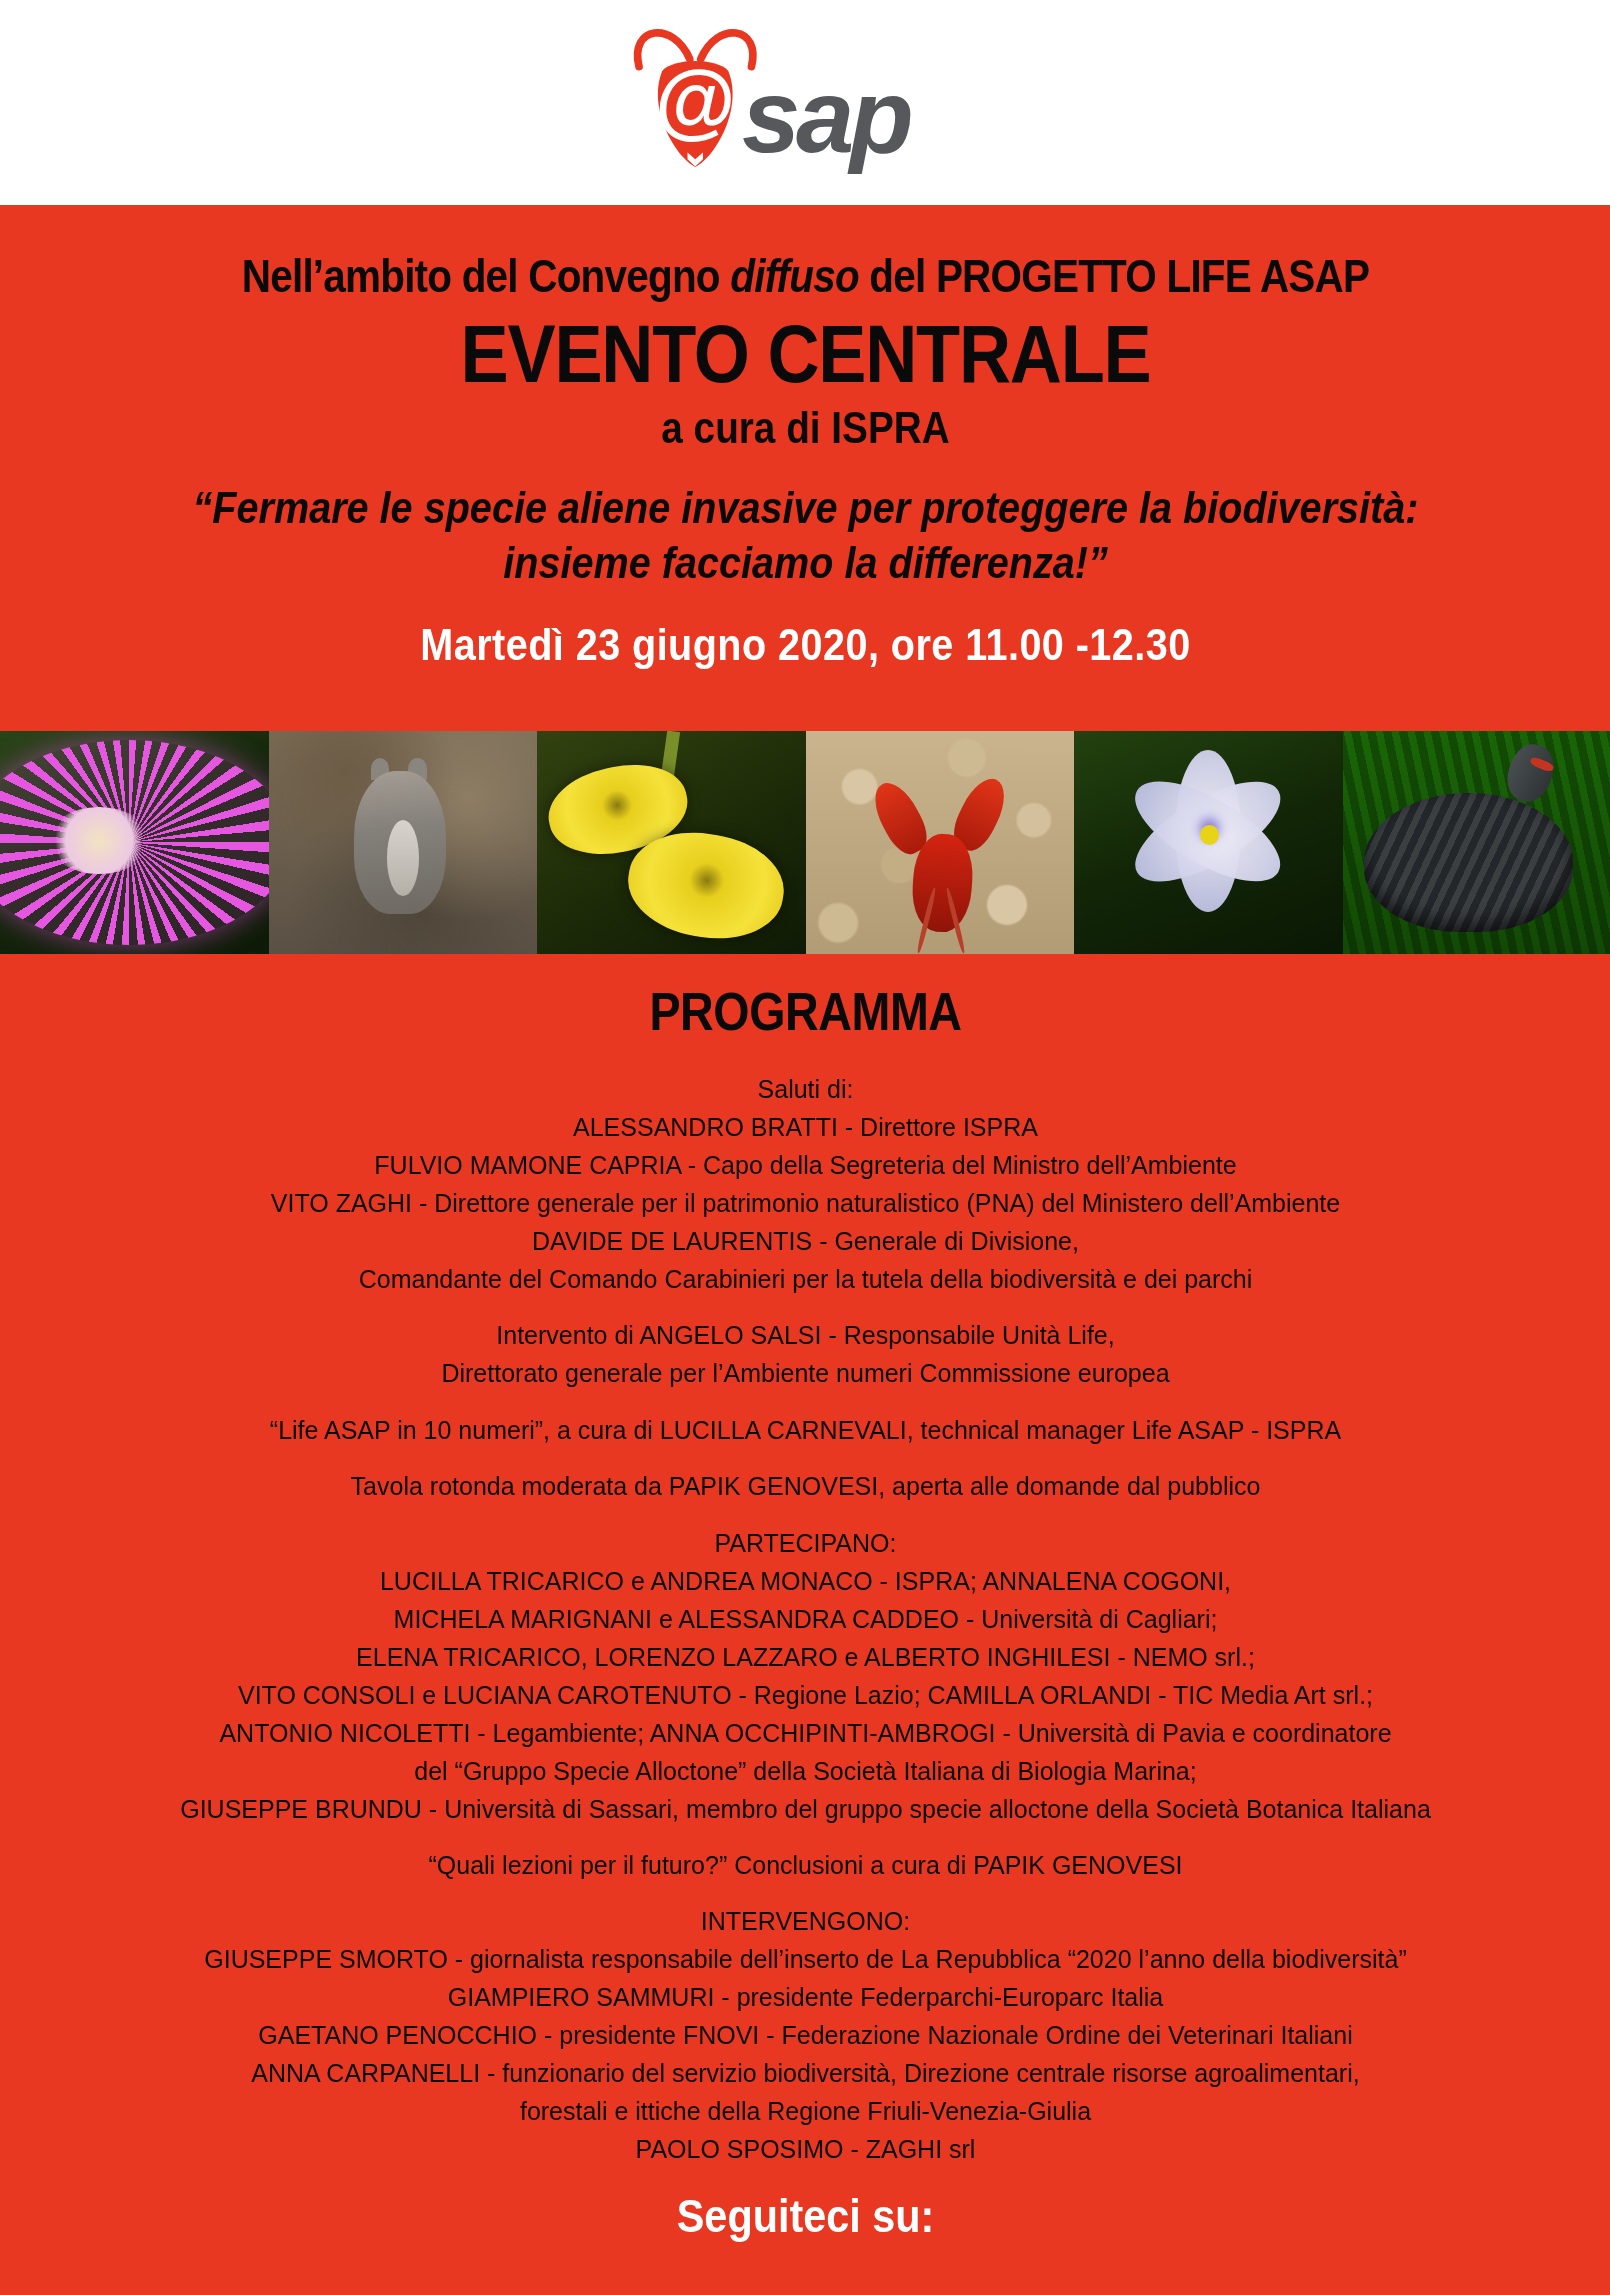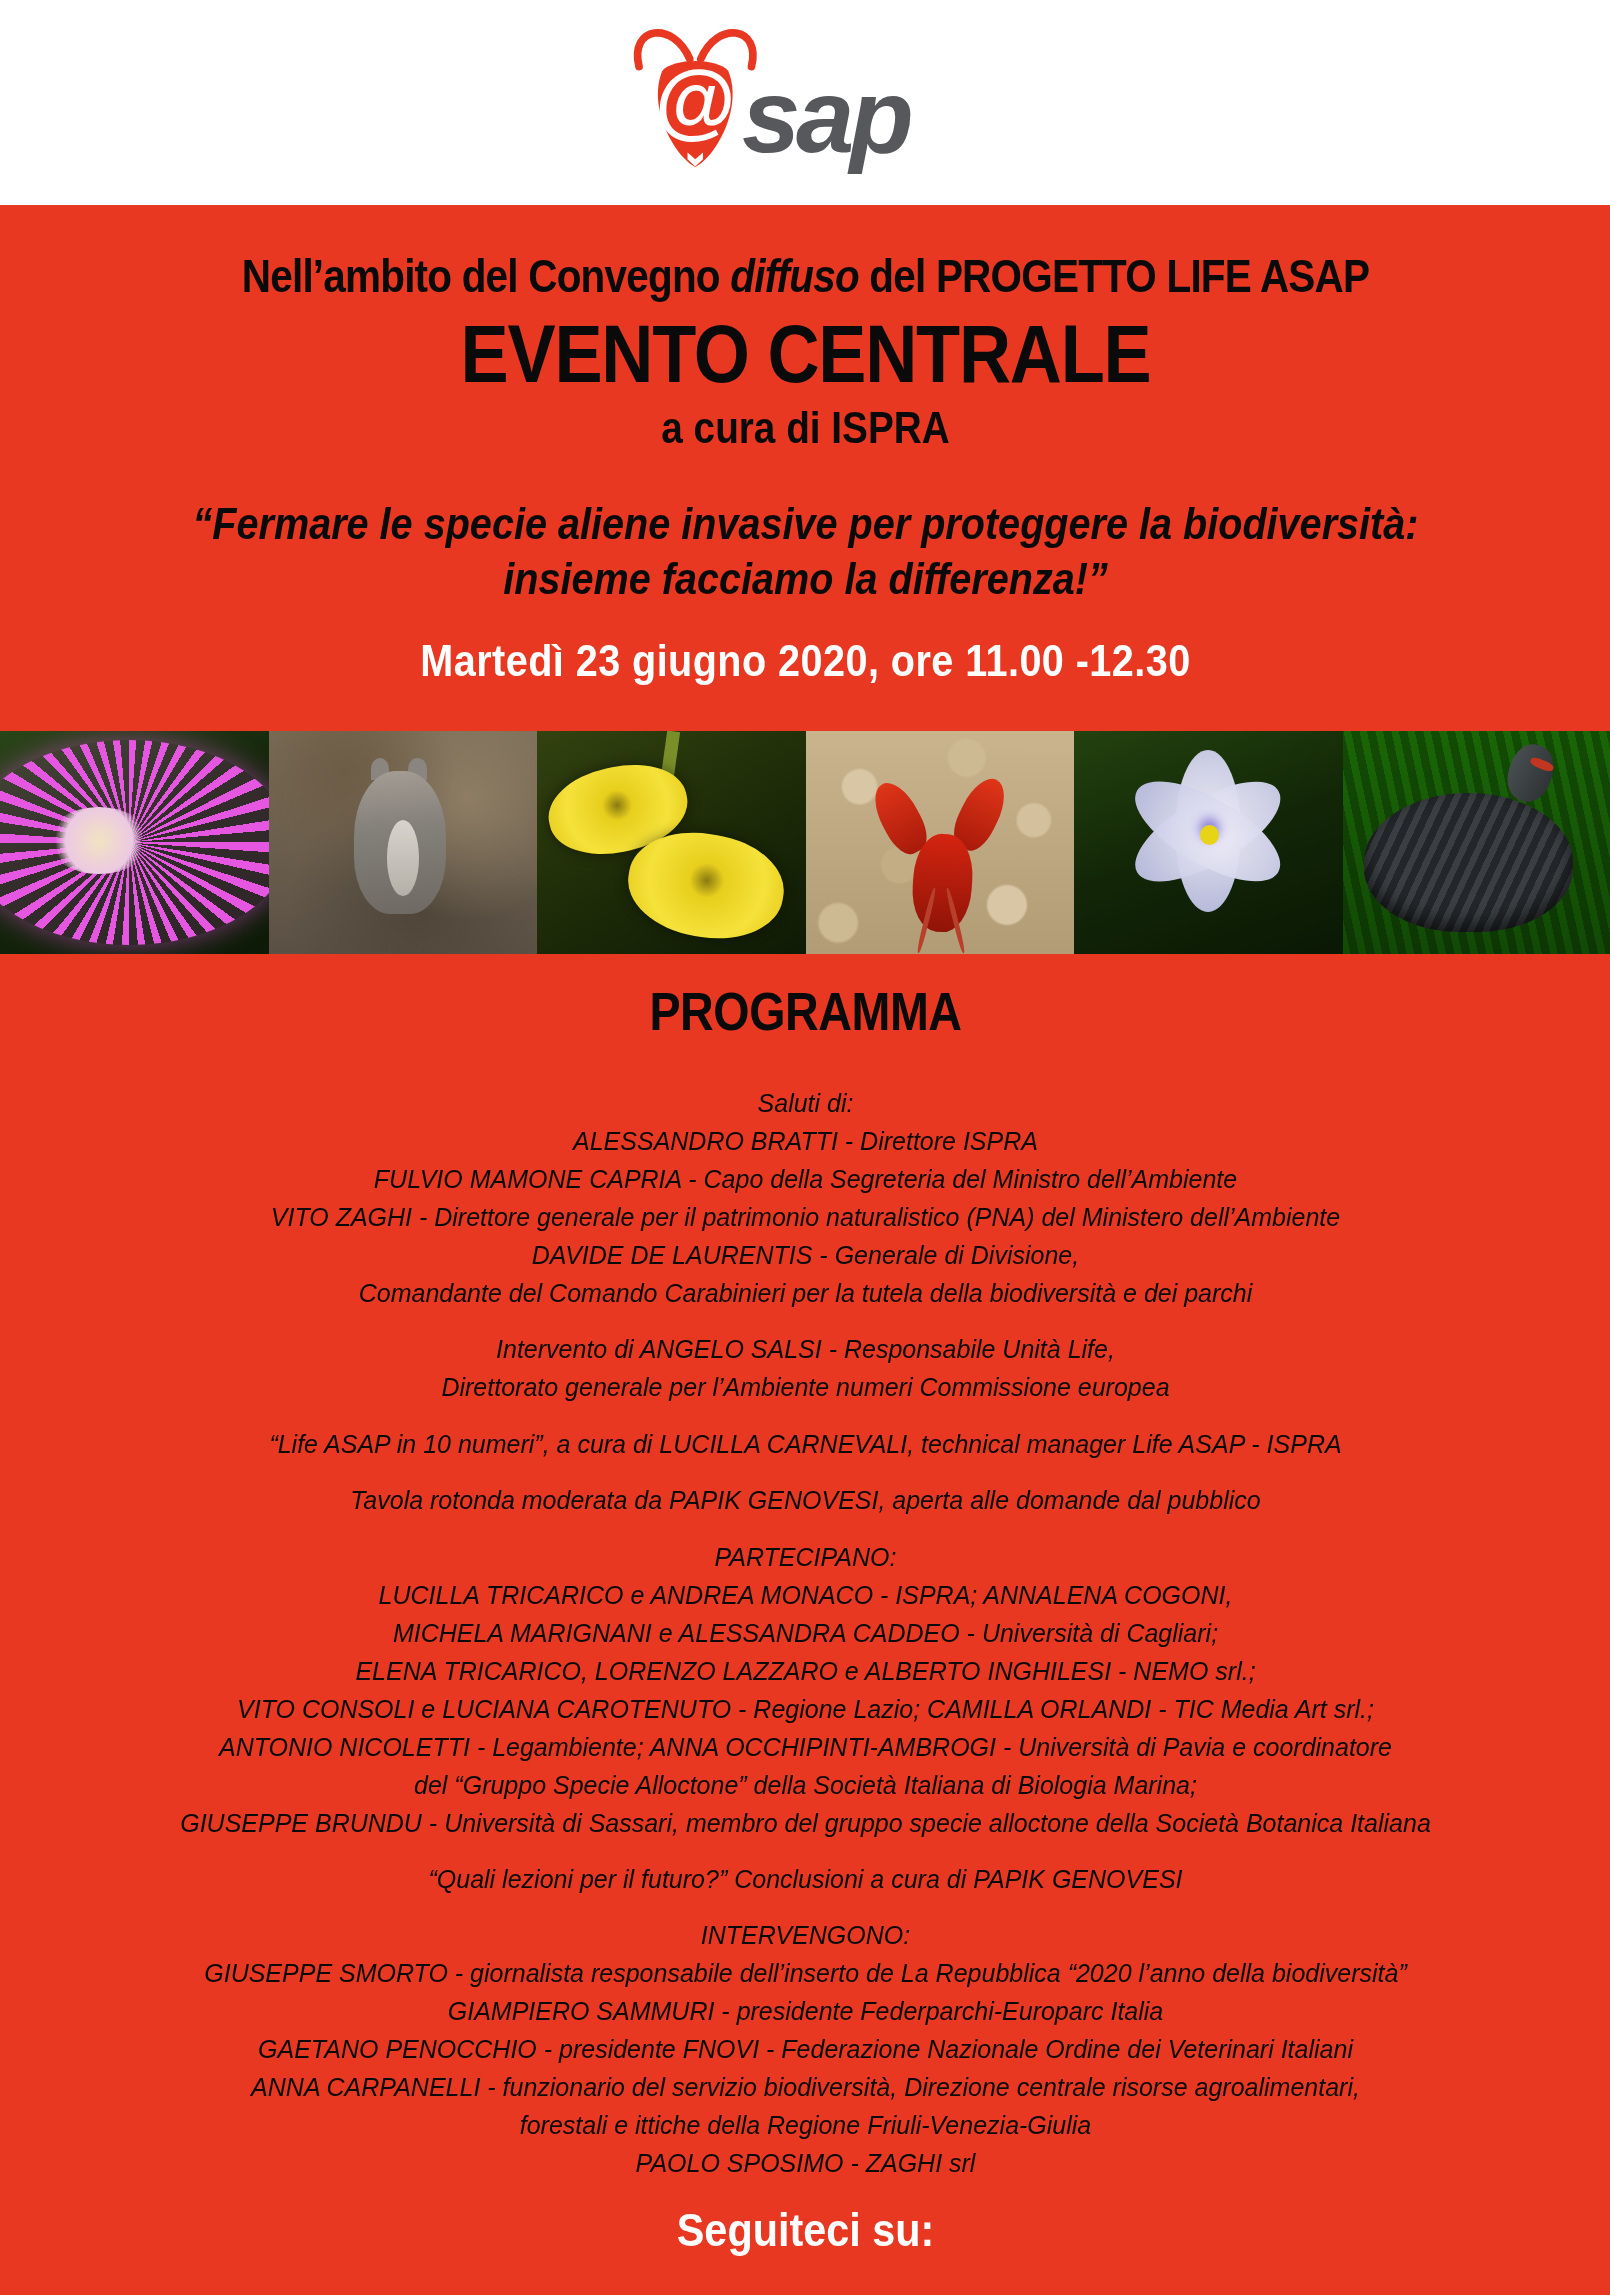--- a/index.html
+++ b/index.html
@@ -14,21 +14,21 @@
 
   
   .header{height:205px;display:flex;align-items:center;justify-content:center;background:#fff;}
 
   
   .band1{height:526px;background:var(--red);overflow:hidden;}
   .kicker{margin-top:44px;font-size:46px;font-weight:bold;color:var(--ink);letter-spacing:-0.9px;white-space:nowrap;}
   .kicker .em{font-style:italic;}
   .main-title{margin-top:3.7px;font-size:82px;font-weight:bold;color:var(--ink);letter-spacing:-1.4px;}
   .sub-title{margin-top:2.8px;font-size:44px;font-weight:bold;color:var(--ink);}
-  .quote{margin-top:43px;font-size:45px;line-height:55px;font-weight:bold;font-style:italic;color:var(--ink);white-space:nowrap;}
+  .quote{margin-top:27px;font-size:45px;line-height:55px;font-weight:bold;font-style:italic;color:var(--ink);white-space:nowrap;}
   .date-line{margin-top:28.5px;font-size:45px;font-weight:bold;color:#fff;letter-spacing:0.5px;}
 
   
   .photo-strip{height:223px;display:flex;}
   .photo{flex:1;position:relative;overflow:hidden;}
   
   .ph1{background:linear-gradient(155deg,#2a4618 0%,#15260c 45%,#0d1a07 100%);}
   .ph1 .burst{position:absolute;left:-12%;top:4%;width:120%;height:92%;border-radius:50%;
     background:repeating-conic-gradient(#e557e0 0deg 4deg,rgba(229,87,224,.15) 4deg 9deg);
     box-shadow:0 0 27.5px rgba(229,87,224,.5);}
@@ -79,21 +79,21 @@
   .ph6{background:repeating-linear-gradient(78deg,#3f7a22 0 7.3px,#2c5a14 7.3px 15.6px),linear-gradient(#356b1c,#244c10);background-blend-mode:overlay;}
   .ph6 .shell{position:absolute;left:8%;top:28%;width:78%;height:62%;border-radius:50% 50% 46% 46%;
     background:repeating-linear-gradient(115deg,#3b3f42 0 6.4px,#23262a 6.4px 13.8px);box-shadow:inset 0 -8.3px 18.4px rgba(0,0,0,.6);}
   .ph6 .head{position:absolute;left:62%;top:6%;width:16%;height:26%;border-radius:46%;
     background:linear-gradient(100deg,#4a5052,#2d3134);transform:rotate(18deg);}
   .ph6 .stripe{position:absolute;left:70%;top:13%;width:9%;height:4%;background:#c23520;border-radius:40%;transform:rotate(22deg);}
 
   
   .band2{height:1511px;background:var(--red);overflow:hidden;}
   .programma-title{padding-top:27px;font-size:53px;font-weight:bold;color:var(--ink);letter-spacing:-0.5px;}
-  .program{margin-top:42px;font-style:italic;}
+  .program{margin-top:28px;}
   .pblock{margin-bottom:18.4px;}
   .pl{font-size:25px;line-height:38px;color:var(--ink);text-align:center;}
   .follow-heading{margin-top:20px;font-size:47px;font-weight:bold;color:#fff;}
 </style>
 </head>
 <body>
 
 <div class="header">
   <svg width="441" height="168" viewBox="0 0 800 300">
     <path d="M190,70 C160,0 80,10 98,84" fill="none" stroke="#e83822" stroke-width="14" stroke-linecap="round"></path>

